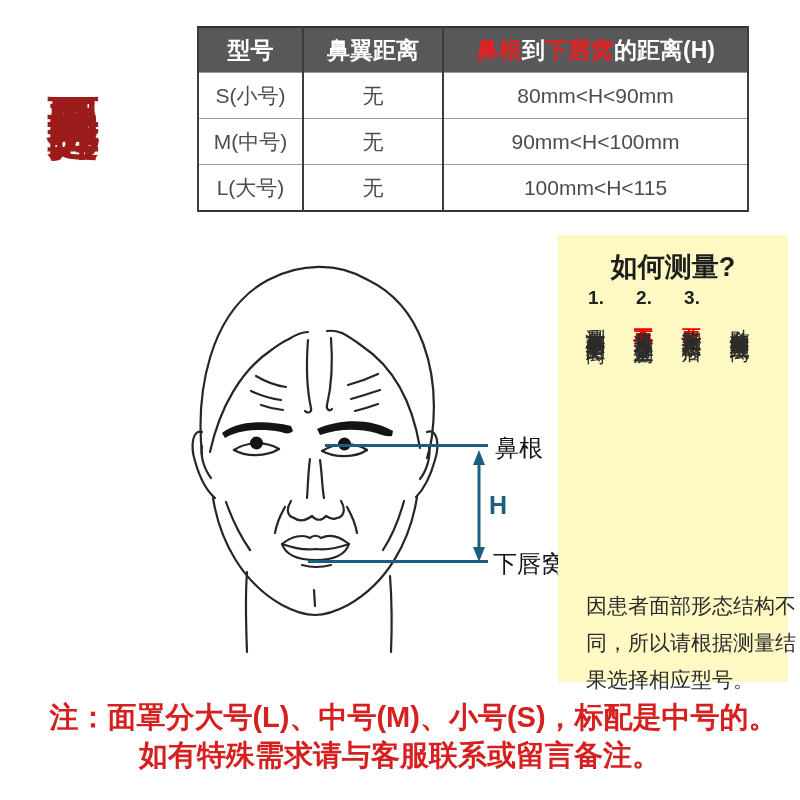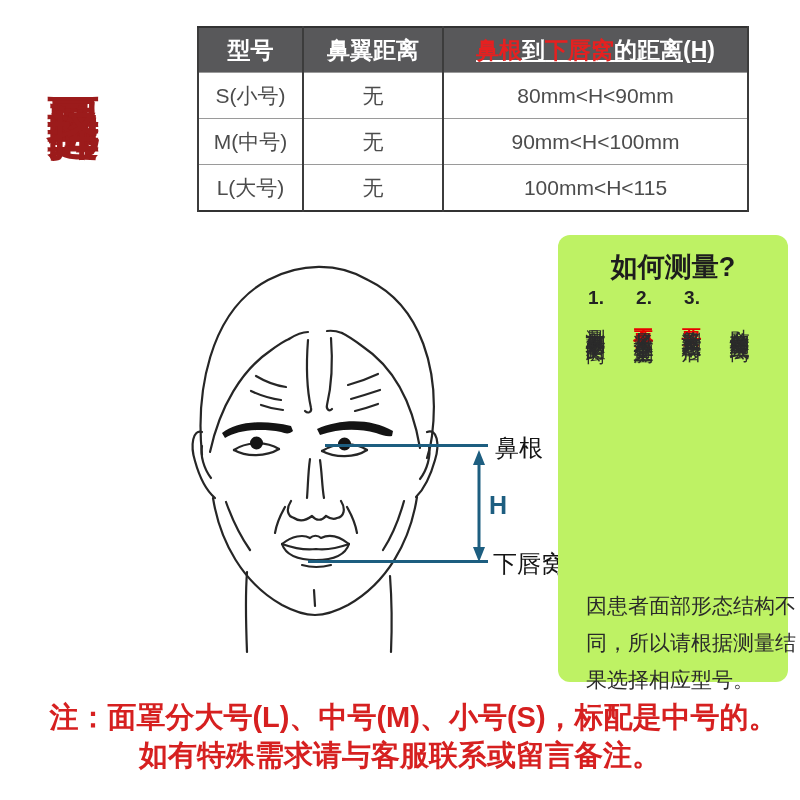--- a/index.html
+++ b/index.html
@@ -23,35 +23,35 @@
     border-left:2px solid #3c3c3c;border-right:2px solid #3c3c3c;
     border-top:1px solid #9a9a9a;border-bottom:1px solid #9a9a9a;
     text-align:center;vertical-align:middle;padding:0;
   }
   .size-table{border:2px solid #333;}
   .size-table th{
     background:#58585a;color:#ffffff;font-size:23px;font-weight:bold;
     height:44px;border-top:2px solid #333;
   }
   .size-table td{height:45px;font-size:21px;color:#4c4c4c;background:#ffffff;}
-  .c1{width:103px;} .c2{width:138px;margin-left:20px;} .c3{width:303px;text-decoration:underline;}
+  .c1{width:103px;} .c2{width:138px;margin-left:20px;} .c3{width:303px;}
   .hdr-red{color:#e62020;}
 
   
   .face-svg{left:150px;top:240px;}
   .face-stroke{fill:none;stroke:#262626;stroke-width:2.2;stroke-linecap:round;stroke-linejoin:round;}
   .face-fill{fill:#141414;stroke:none;}
 
   
   .tline{background:#1d5e80;height:3px;}
   .m-label{font-size:24px;color:#141414;}
   .h-label{font-size:25px;font-weight:bold;color:#1d5e80;}
 
   
-  .panel{left:558px;top:235px;width:230px;height:447px;background:#bef264;border-radius:12px;}
+  .panel{left:558px;top:235px;width:230px;height:447px;background:#fef9c3;}
   .panel-title{position:absolute;left:0;top:14px;width:100%;text-align:center;
     font-size:27px;font-weight:bold;color:#1d1d1d;}
   .step{position:absolute;top:52px;width:44px;display:flex;flex-direction:column;align-items:center;}
   .step-num{font-size:19px;font-weight:bold;color:#222;height:26px;}
   .step-text{
     writing-mode:vertical-rl;text-orientation:upright;
     font-size:20px;letter-spacing:1.5px;color:#2b2b2b;line-height:1.0;
   }
   .step-red{color:#e60000;font-weight:bold;}
   .panel-foot{position:absolute;left:28px;top:352px;width:212px;

